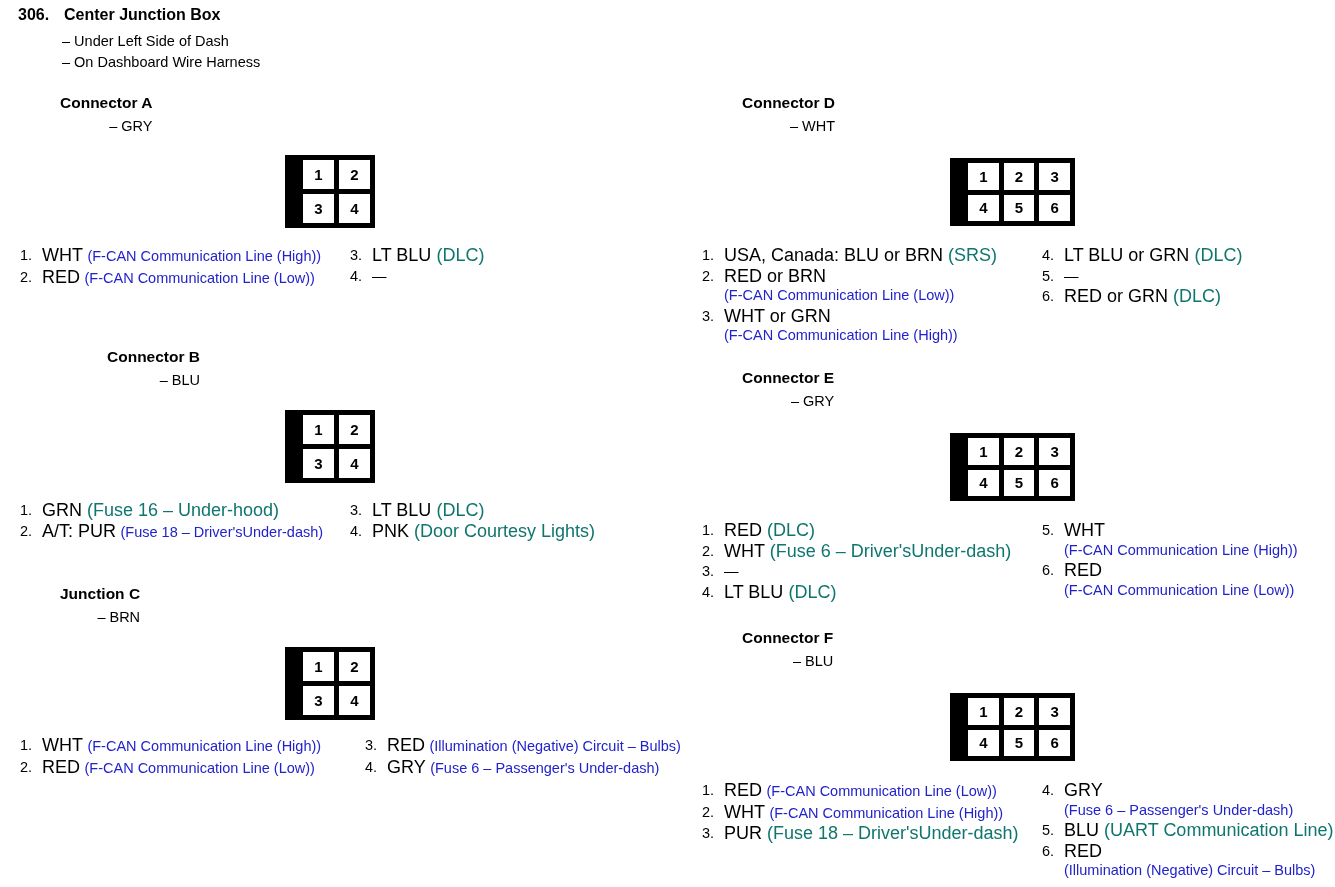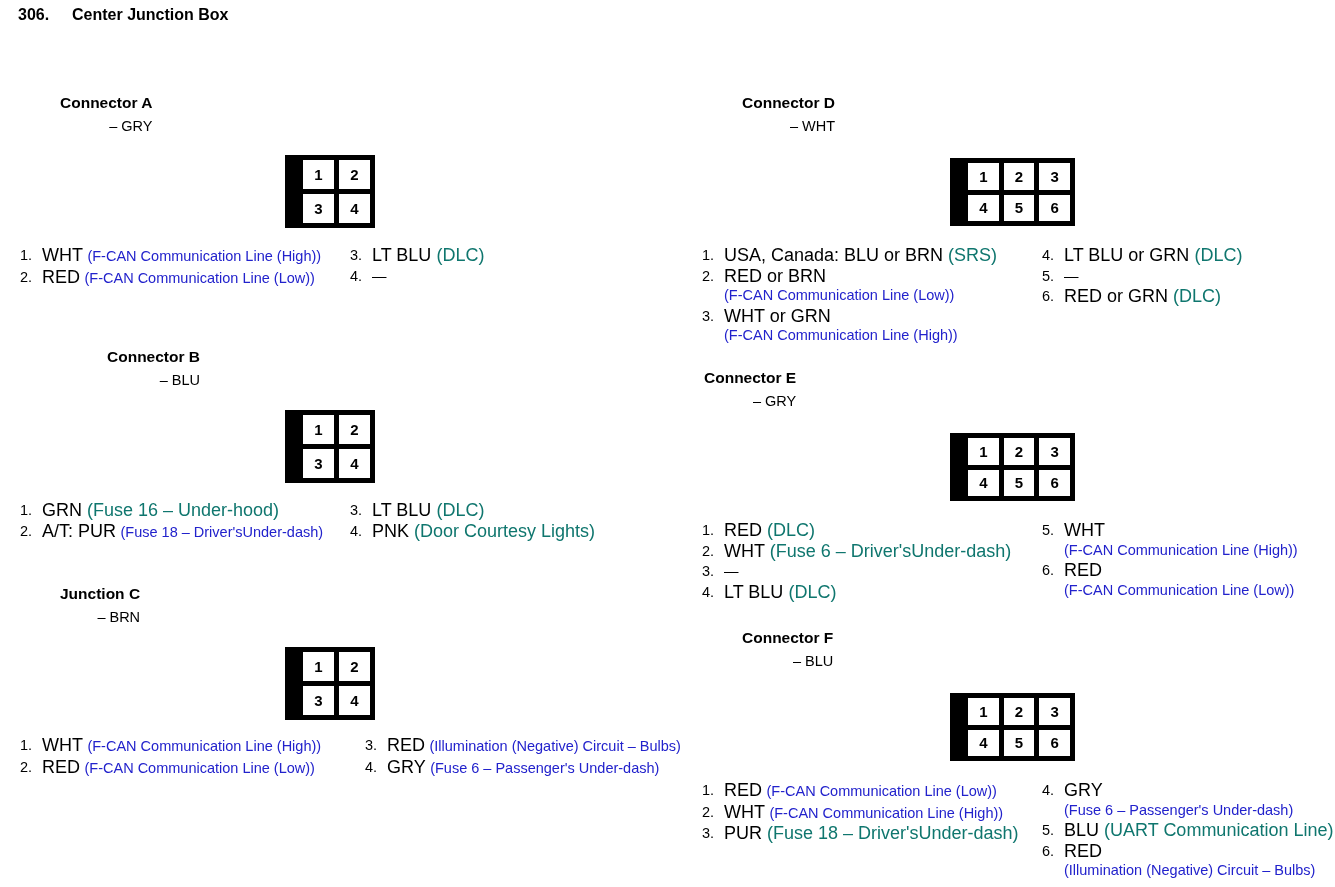--- a/index.html
+++ b/index.html
@@ -17,21 +17,20 @@
   }
   .page { position: relative; width: 1335px; height: 887px; }
 
   
   .section-header {
     position: absolute;
     left: 18px;
     top: 6px;
     display: flex;
     align-items: flex-end;
-    gap: 8px;
   }
   .section-num {
     font-size: 16px;
     font-weight: bold;
     width: 46px;
   }
   .section-title {
     font-size: 16px;
     font-weight: bold;
   }
@@ -129,20 +128,24 @@
 </style>
 </head>
 <body>
 
 <div class="page">
 
   <div class="section-header">
     <span class="section-num">306.</span>
     <span class="section-title">Center Junction Box</span>
   </div>
+  <div class="section-notes">
+    <div class="note-line">– Under Left Side of Dash</div>
+    <div class="note-line">– On Dashboard Wire Harness</div>
+  </div>
 
   <div class="connector-block" style="left:60px; top:94px;">
     <div class="connector-title">Connector A</div>
     <div class="connector-color">– GRY</div>
   </div>
   <div class="pin-diagram" style="left:285px; top:155px; width:90px; height:73px;">
     <div class="pin-tab" style="width:18px;"></div>
     <div class="pin-grid cols2">
       <div class="pin-cell">1</div>
       <div class="pin-cell">2</div>
@@ -329,21 +332,21 @@
       </div>
       <div class="pin-item">
         <span class="pin-idx">6.</span>
         <span class="pin-body">
           <span class="pin-wire"><span>RED or GRN</span> <span class="desc-inline">(DLC)</span></span>
         </span>
       </div>
     </div>
   </div>
 
-  <div class="connector-block" style="left:704px; top:369px;">
+  <div class="connector-block" style="left:742px; top:369px;">
     <div class="connector-title">Connector E</div>
     <div class="connector-color">– GRY</div>
   </div>
   <div class="pin-diagram" style="left:950px; top:433px; width:125px; height:68px;">
     <div class="pin-tab" style="width:18px;"></div>
     <div class="pin-grid cols3">
       <div class="pin-cell">1</div>
       <div class="pin-cell">2</div>
       <div class="pin-cell">3</div>
       <div class="pin-cell">4</div>

